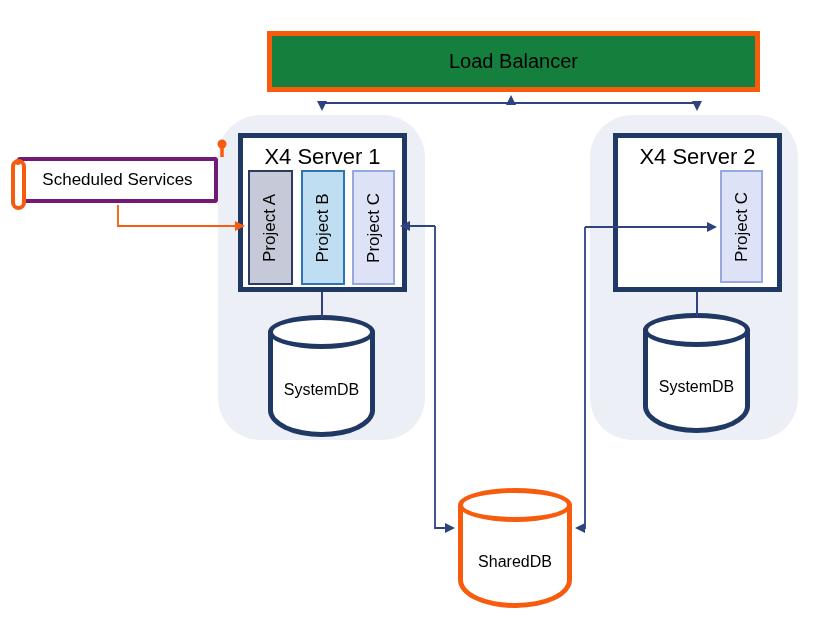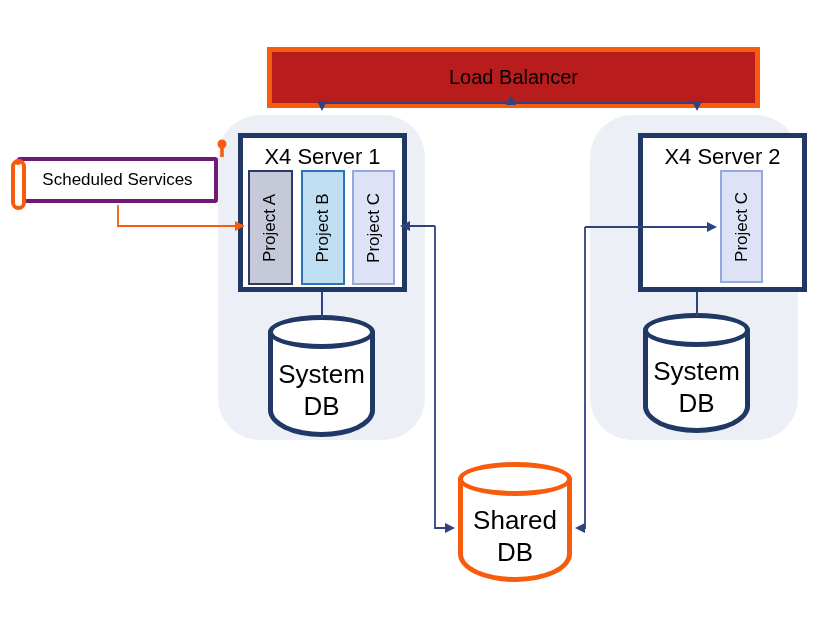--- a/index.html
+++ b/index.html
@@ -3,38 +3,38 @@
 <meta charset="utf-8">
 <style>
   html,body{margin:0;padding:0;background:#fff;}
   *{box-sizing:border-box;}
   .stage{position:relative;width:822px;height:627px;background:#fff;overflow:hidden;
          font-family:"Liberation Sans", sans-serif;color:#000;}
   .abs{position:absolute;}
 
   .panel{background:#edeff6;border-radius:42px;z-index:1;}
 
-  .lb-box{left:267px;top:47px;width:493px;height:61px;border:5px solid #f75b0d;background:#b91c1c;
+  .lb-box{left:267px;top:31px;width:493px;height:61px;border:5px solid #f75b0d;background:#15803d;
           display:flex;align-items:center;justify-content:center;font-size:20px;z-index:10;}
 
   .server{border:5px solid #1f3864;background:#fff;z-index:10;}
   .server-title{position:absolute;left:0;right:0;top:6px;text-align:center;font-size:22px;}
 
   .proj{display:flex;align-items:center;justify-content:center;z-index:12;}
   .proj span{transform:rotate(-90deg);white-space:nowrap;font-size:17px;}
   .projA{background:#c5c9d8;border:2px solid #2d3a63;}
   .projB{background:#bfdef1;border:2px solid #2d74b5;}
   .projC{background:#dde2f6;border:2px solid #97a9dc;}
 
   .cyl{z-index:10;}
   .cyl-top{position:absolute;left:0;right:0;top:0;height:34px;border-radius:50%;background:#fff;z-index:2;}
   .cyl-body{position:absolute;left:0;right:0;top:16px;bottom:0;background:#fff;border-top:none!important;
             border-radius:0 0 56px 56px / 0 0 28px 28px;z-index:1;}
-  .cyl-label{position:absolute;left:0;right:0;top:30px;bottom:2px;display:flex;flex-direction:column;
-             align-items:center;justify-content:center;font-size:26px;line-height:32px;z-index:3;}
+  .cyl-label{position:absolute;left:0;right:0;top:30px;bottom:2px;display:flex;flex-direction:row;
+             align-items:center;justify-content:center;font-size:16px;line-height:32px;z-index:3;}
   .navy .cyl-top{border:5px solid #1f3864;}
   .navy .cyl-body{border:5px solid #1f3864;}
   .orange .cyl-top{border:5px solid #f75b0d;}
   .orange .cyl-body{border:5px solid #f75b0d;}
 
   .scroll-box{left:17px;top:157px;width:201px;height:46px;border:4px solid #701a75;border-radius:3px;
               background:#fff;display:flex;align-items:center;justify-content:center;font-size:17px;z-index:20;}
   .scroll-roll{left:11px;top:159px;width:15px;height:51px;border:4px solid #f75b0d;border-radius:8px;
                background:#fff;z-index:30;}
 
@@ -58,21 +58,21 @@
   <div class="abs proj projA" style="left:248px;top:170px;width:45px;height:115px;">
     <span>Project A</span>
   </div>
   <div class="abs proj projB" style="left:301px;top:170px;width:44px;height:115px;">
     <span>Project B</span>
   </div>
   <div class="abs proj projC" style="left:352px;top:170px;width:43px;height:115px;">
     <span>Project C</span>
   </div>
 
-  <div class="abs server" style="left:613px;top:133px;width:169px;height:159px;margin-left:25px;">
+  <div class="abs server" style="left:613px;top:133px;width:169px;height:159px;">
     <div class="server-title">X4 Server 2</div>
   </div>
   <div class="abs proj projC" style="left:720px;top:170px;width:43px;height:113px;">
     <span>Project C</span>
   </div>
 
   <div class="abs cyl navy" style="left:268px;top:315px;width:107px;height:122px;">
     <div class="cyl-body"></div>
     <div class="cyl-top"></div>
     <div class="cyl-label">
@@ -82,21 +82,21 @@
   </div>
   <div class="abs cyl navy" style="left:643px;top:313px;width:107px;height:120px;">
     <div class="cyl-body"></div>
     <div class="cyl-top"></div>
     <div class="cyl-label">
       <span>System</span>
       <span>DB</span>
     </div>
   </div>
 
-  <div class="abs cyl orange" style="left:458px;top:462px;width:114px;height:120px;">
+  <div class="abs cyl orange" style="left:458px;top:488px;width:114px;height:120px;">
     <div class="cyl-body"></div>
     <div class="cyl-top"></div>
     <div class="cyl-label">
       <span>Shared</span>
       <span>DB</span>
     </div>
   </div>
 
   <div class="abs scroll-box">
     <span>Scheduled Services</span>

